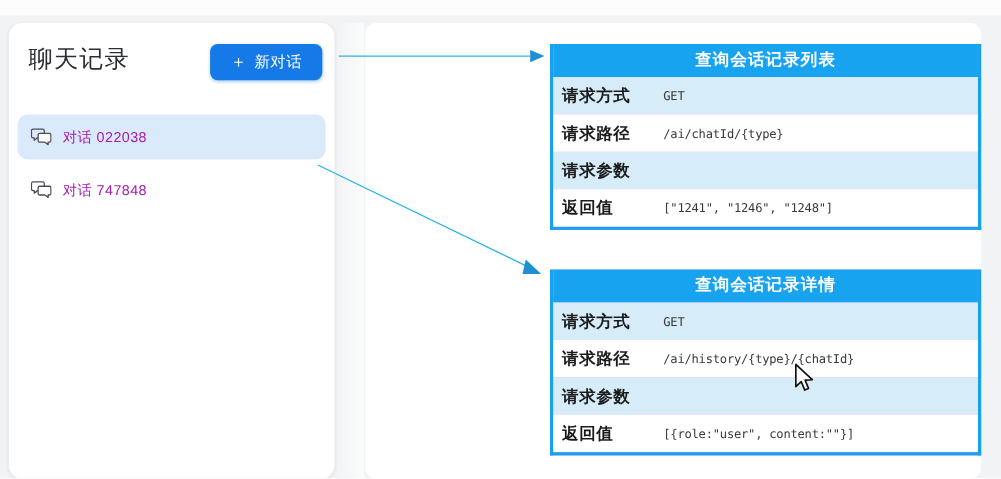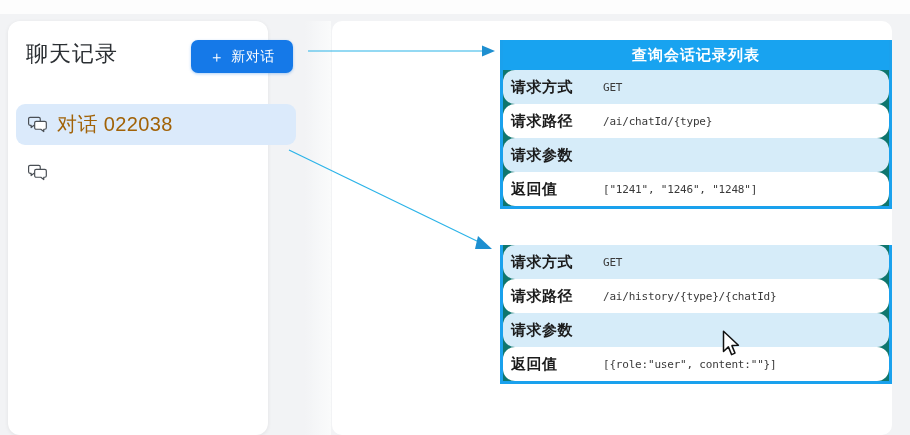--- a/index.html
+++ b/index.html
@@ -27,21 +27,21 @@
     left: 0; top: 0;
     width: 910px; height: 14px;
     background: #fdfdfd;
   }
 
   
   #sidebar-card {
     position: absolute;
     left: 8px;
     top: 21px;
-    width: 260px;
+    width: 296px;
     height: 414px;
     background: #ffffff;
     border-radius: 12px;
     box-shadow: 0 1px 4px rgba(0,0,0,0.07);
   }
   #sidebar-header {
     position: absolute;
     left: 0; top: 0;
     width: 296px; height: 62px;
   }
@@ -96,22 +96,22 @@
     padding: 0 12px;
     border-radius: 9px;
     cursor: pointer;
     margin-bottom: 7px;
     box-sizing: border-box;
   }
   .chat-item.active {
     background: #dbeafb;
   }
   .chat-item .label {
-    font-size: 20px;
-    color: #a16207;
+    font-size: 13px;
+    color: #a21caf;
     letter-spacing: 0.4px;
     white-space: nowrap;
   }
   .chat-icon {
     width: 19px;
     height: 18px;
     flex: 0 0 auto;
     display: block;
   }
 
@@ -138,21 +138,21 @@
   #arrows {
     position: absolute;
     left: 0; top: 0;
     width: 910px; height: 435px;
     pointer-events: none;
   }
 
   
   .api-table {
     position: absolute;
-    background: #0f766e;
+    background: #f0abfc;
     border-right: 3px solid #1aa1ed;
     border-bottom: 3px solid #1aa1ed;
     border-left: 3px solid #1aa1ed;
     box-sizing: border-box;
   }
   #api-table-1 { left: 500px; top: 40px;  width: 392px; }
   #api-table-2 { left: 500px; top: 245px; width: 392px; }
 
   .api-title {
     background: #18a3f0;
@@ -162,21 +162,20 @@
     text-align: center;
     height: 30px;
     line-height: 30px;
     letter-spacing: 1px;
   }
   .api-row {
     display: flex;
     align-items: center;
     height: 34px;
     background: #ffffff;
-    border-radius: 12px;
   }
   .api-row.alt {
     background: #d6ecf9;
   }
   .api-key {
     width: 100px;
     flex: 0 0 100px;
     padding-left: 8px;
     box-sizing: border-box;
     font-size: 15px;
@@ -234,20 +233,21 @@
       <span class="label">对话 022038</span>
     </div>
 
     <div class="chat-item">
       <span>
         <svg class="chat-icon" viewBox="0 0 20 19" fill="none" xmlns="http://www.w3.org/2000/svg">
           <path d="M2.2 1.4h9.1c0.9 0 1.6 0.7 1.6 1.6v5.2c0 0.9-0.7 1.6-1.6 1.6H6.4l-3.1 2.4V9.8H2.2c-0.9 0-1.6-0.7-1.6-1.6V3c0-0.9 0.7-1.6 1.6-1.6z" stroke="#4a4f55" stroke-width="1.25" stroke-linejoin="round"></path>
           <path d="M8.6 5.6h9.1c0.9 0 1.6 0.7 1.6 1.6v5.2c0 0.9-0.7 1.6-1.6 1.6h-1.1v2.4l-3.1-2.4H8.6c-0.9 0-1.6-0.7-1.6-1.6V7.2c0-0.9 0.7-1.6 1.6-1.6z" fill="#fff" stroke="#4a4f55" stroke-width="1.25" stroke-linejoin="round"></path>
         </svg>
       </span>
+      <span class="label">对话 747848</span>
     </div>
 
   </div>
 </div>
 
 <svg id="arrows" xmlns="http://www.w3.org/2000/svg">
 
   <g>
     <line x1="308" y1="51" x2="482" y2="51" stroke="#2bb3e8" stroke-width="1.2"></line>
     <polygon points="482,45.5 495,51 482,56.5" fill="#1e8fd0"></polygon>
@@ -273,20 +273,21 @@
   <div class="api-row alt">
     <div class="api-key">请求参数</div>
   </div>
   <div class="api-row">
     <div class="api-key">返回值</div>
     <div class="api-val">["1241", "1246", "1248"]</div>
   </div>
 </div>
 
 <div class="api-table" id="api-table-2">
+  <div class="api-title">查询会话记录详情</div>
 
   <div class="api-row alt">
     <div class="api-key">请求方式</div>
     <div class="api-val">GET</div>
   </div>
   <div class="api-row">
     <div class="api-key">请求路径</div>
     <div class="api-val">/ai/history/{type}/{chatId}</div>
   </div>
   <div class="api-row alt">

